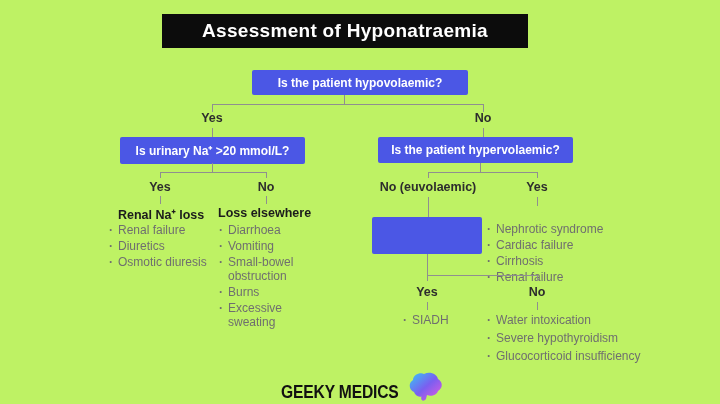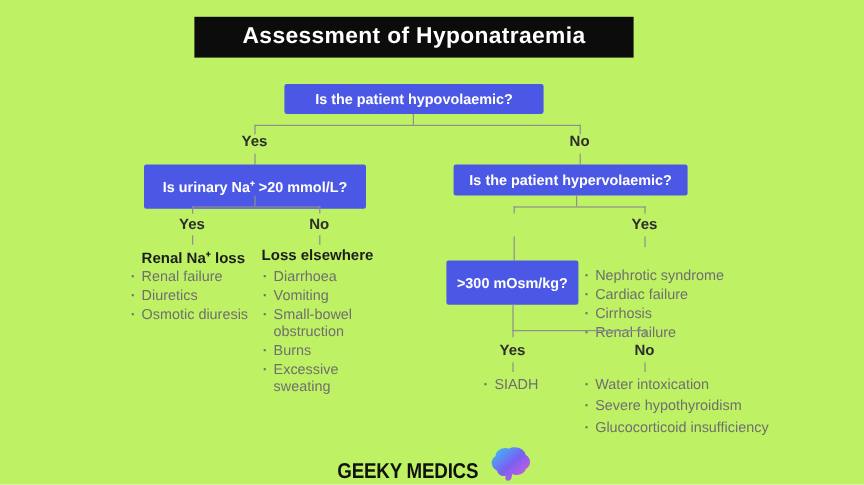--- a/index.html
+++ b/index.html
@@ -45,32 +45,32 @@
 </style>
 </head>
 <body>
 
 <div class="canvas">
 
   <div class="title-box">
     <span>Assessment of Hyponatraemia</span>
   </div>
 
-  <div class="qbox" style="left:237px;top:70px;width:216px;height:25px;">Is the patient hypovolaemic?</div>
+  <div class="qbox" style="left:252px;top:70px;width:216px;height:25px;">Is the patient hypovolaemic?</div>
 
   <div class="vl" style="left:344px;top:95px;height:9px;"></div>
   <div class="hl" style="left:212px;top:104px;width:272px;"></div>
   <div class="vl" style="left:212px;top:104px;height:8px;"></div>
   <div class="vl" style="left:483px;top:104px;height:8px;"></div>
   <div class="lbl" style="left:212px;top:111px;">Yes</div>
   <div class="lbl" style="left:483px;top:111px;">No</div>
   <div class="vl" style="left:212px;top:128px;height:9px;"></div>
   <div class="vl" style="left:483px;top:128px;height:9px;"></div>
 
-  <div class="qbox" style="left:120px;top:137px;width:185px;height:37px;">Is urinary Na⁺ &gt;20 mmol/L?</div>
+  <div class="qbox" style="left:120px;top:137px;width:185px;height:27px;">Is urinary Na⁺ &gt;20 mmol/L?</div>
   <div class="vl" style="left:212px;top:163px;height:9px;"></div>
   <div class="hl" style="left:160px;top:172px;width:107px;"></div>
   <div class="vl" style="left:160px;top:172px;height:6px;"></div>
   <div class="vl" style="left:266px;top:172px;height:6px;"></div>
   <div class="lbl" style="left:160px;top:180px;">Yes</div>
   <div class="lbl" style="left:266px;top:180px;">No</div>
   <div class="vl" style="left:160px;top:196px;height:8px;"></div>
   <div class="vl" style="left:266px;top:196px;height:8px;"></div>
 
   <div class="hdr" style="left:108px;top:206px;padding-left:10px;">Renal Na⁺ loss</div>
@@ -87,33 +87,33 @@
       <div class="li">Small-bowel obstruction</div>
       <div class="li">Burns</div>
       <div class="li">Excessive sweating</div>
     </div>
 
   <div class="qbox" style="left:378px;top:137px;width:195px;height:26px;">Is the patient hypervolaemic?</div>
   <div class="vl" style="left:480px;top:163px;height:9px;"></div>
   <div class="hl" style="left:428px;top:172px;width:110px;"></div>
   <div class="vl" style="left:428px;top:172px;height:6px;"></div>
   <div class="vl" style="left:537px;top:172px;height:6px;"></div>
+  <div class="lbl" style="left:428px;top:180px;">No (euvolaemic)</div>
   <div class="lbl" style="left:537px;top:180px;">Yes</div>
   <div class="vl" style="left:428px;top:197px;height:20px;"></div>
   <div class="vl" style="left:537px;top:197px;height:9px;"></div>
 
   <div class="blist" style="left:486px;top:222px;width:140px;">
       <div class="li">Nephrotic syndrome</div>
       <div class="li">Cardiac failure</div>
       <div class="li">Cirrhosis</div>
       <div class="li">Renal failure</div>
     </div>
 
   <div class="qbox" style="left:372px;top:217px;width:110px;height:37px;flex-direction:column;">
-    <span>&gt;300 mOsm/kg?</span>
   </div>
   <div class="vl" style="left:427px;top:254px;height:21px;"></div>
   <div class="hl" style="left:427px;top:275px;width:111px;"></div>
   <div class="vl" style="left:427px;top:275px;height:6px;"></div>
   <div class="vl" style="left:537px;top:275px;height:6px;"></div>
   <div class="lbl" style="left:427px;top:285px;">Yes</div>
   <div class="lbl" style="left:537px;top:285px;">No</div>
   <div class="vl" style="left:427px;top:302px;height:8px;"></div>
   <div class="vl" style="left:537px;top:302px;height:8px;"></div>
 

